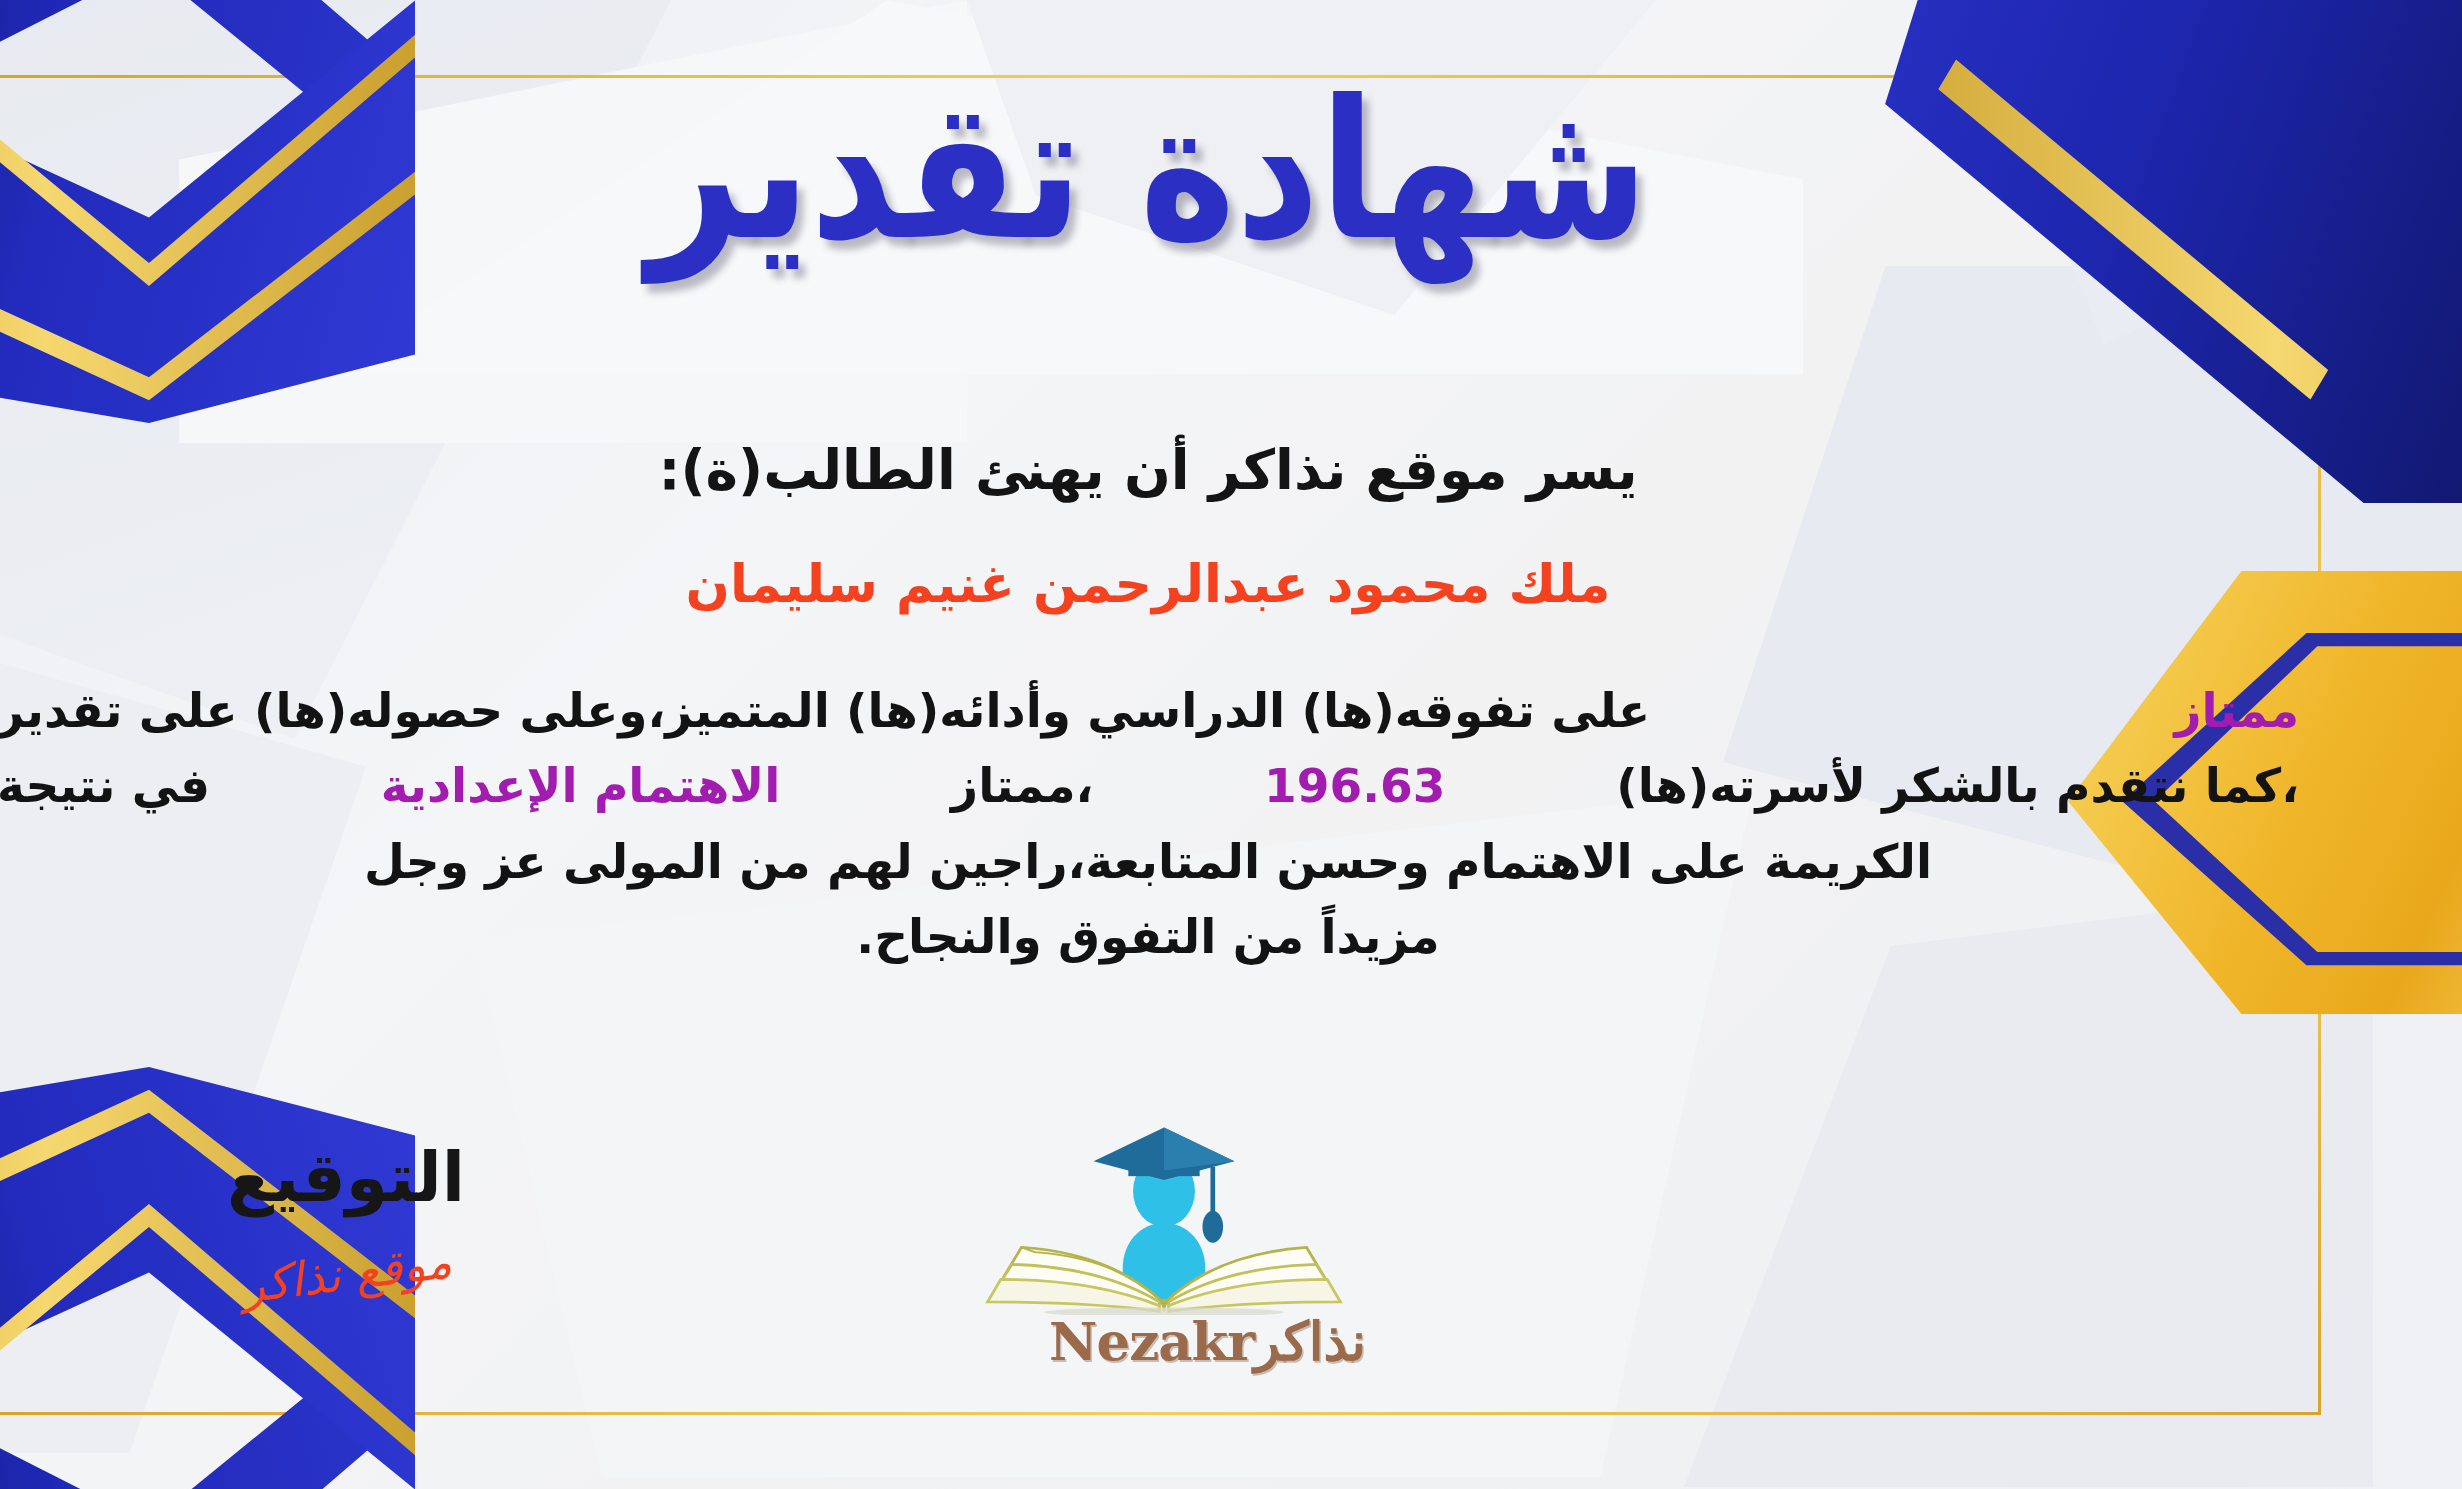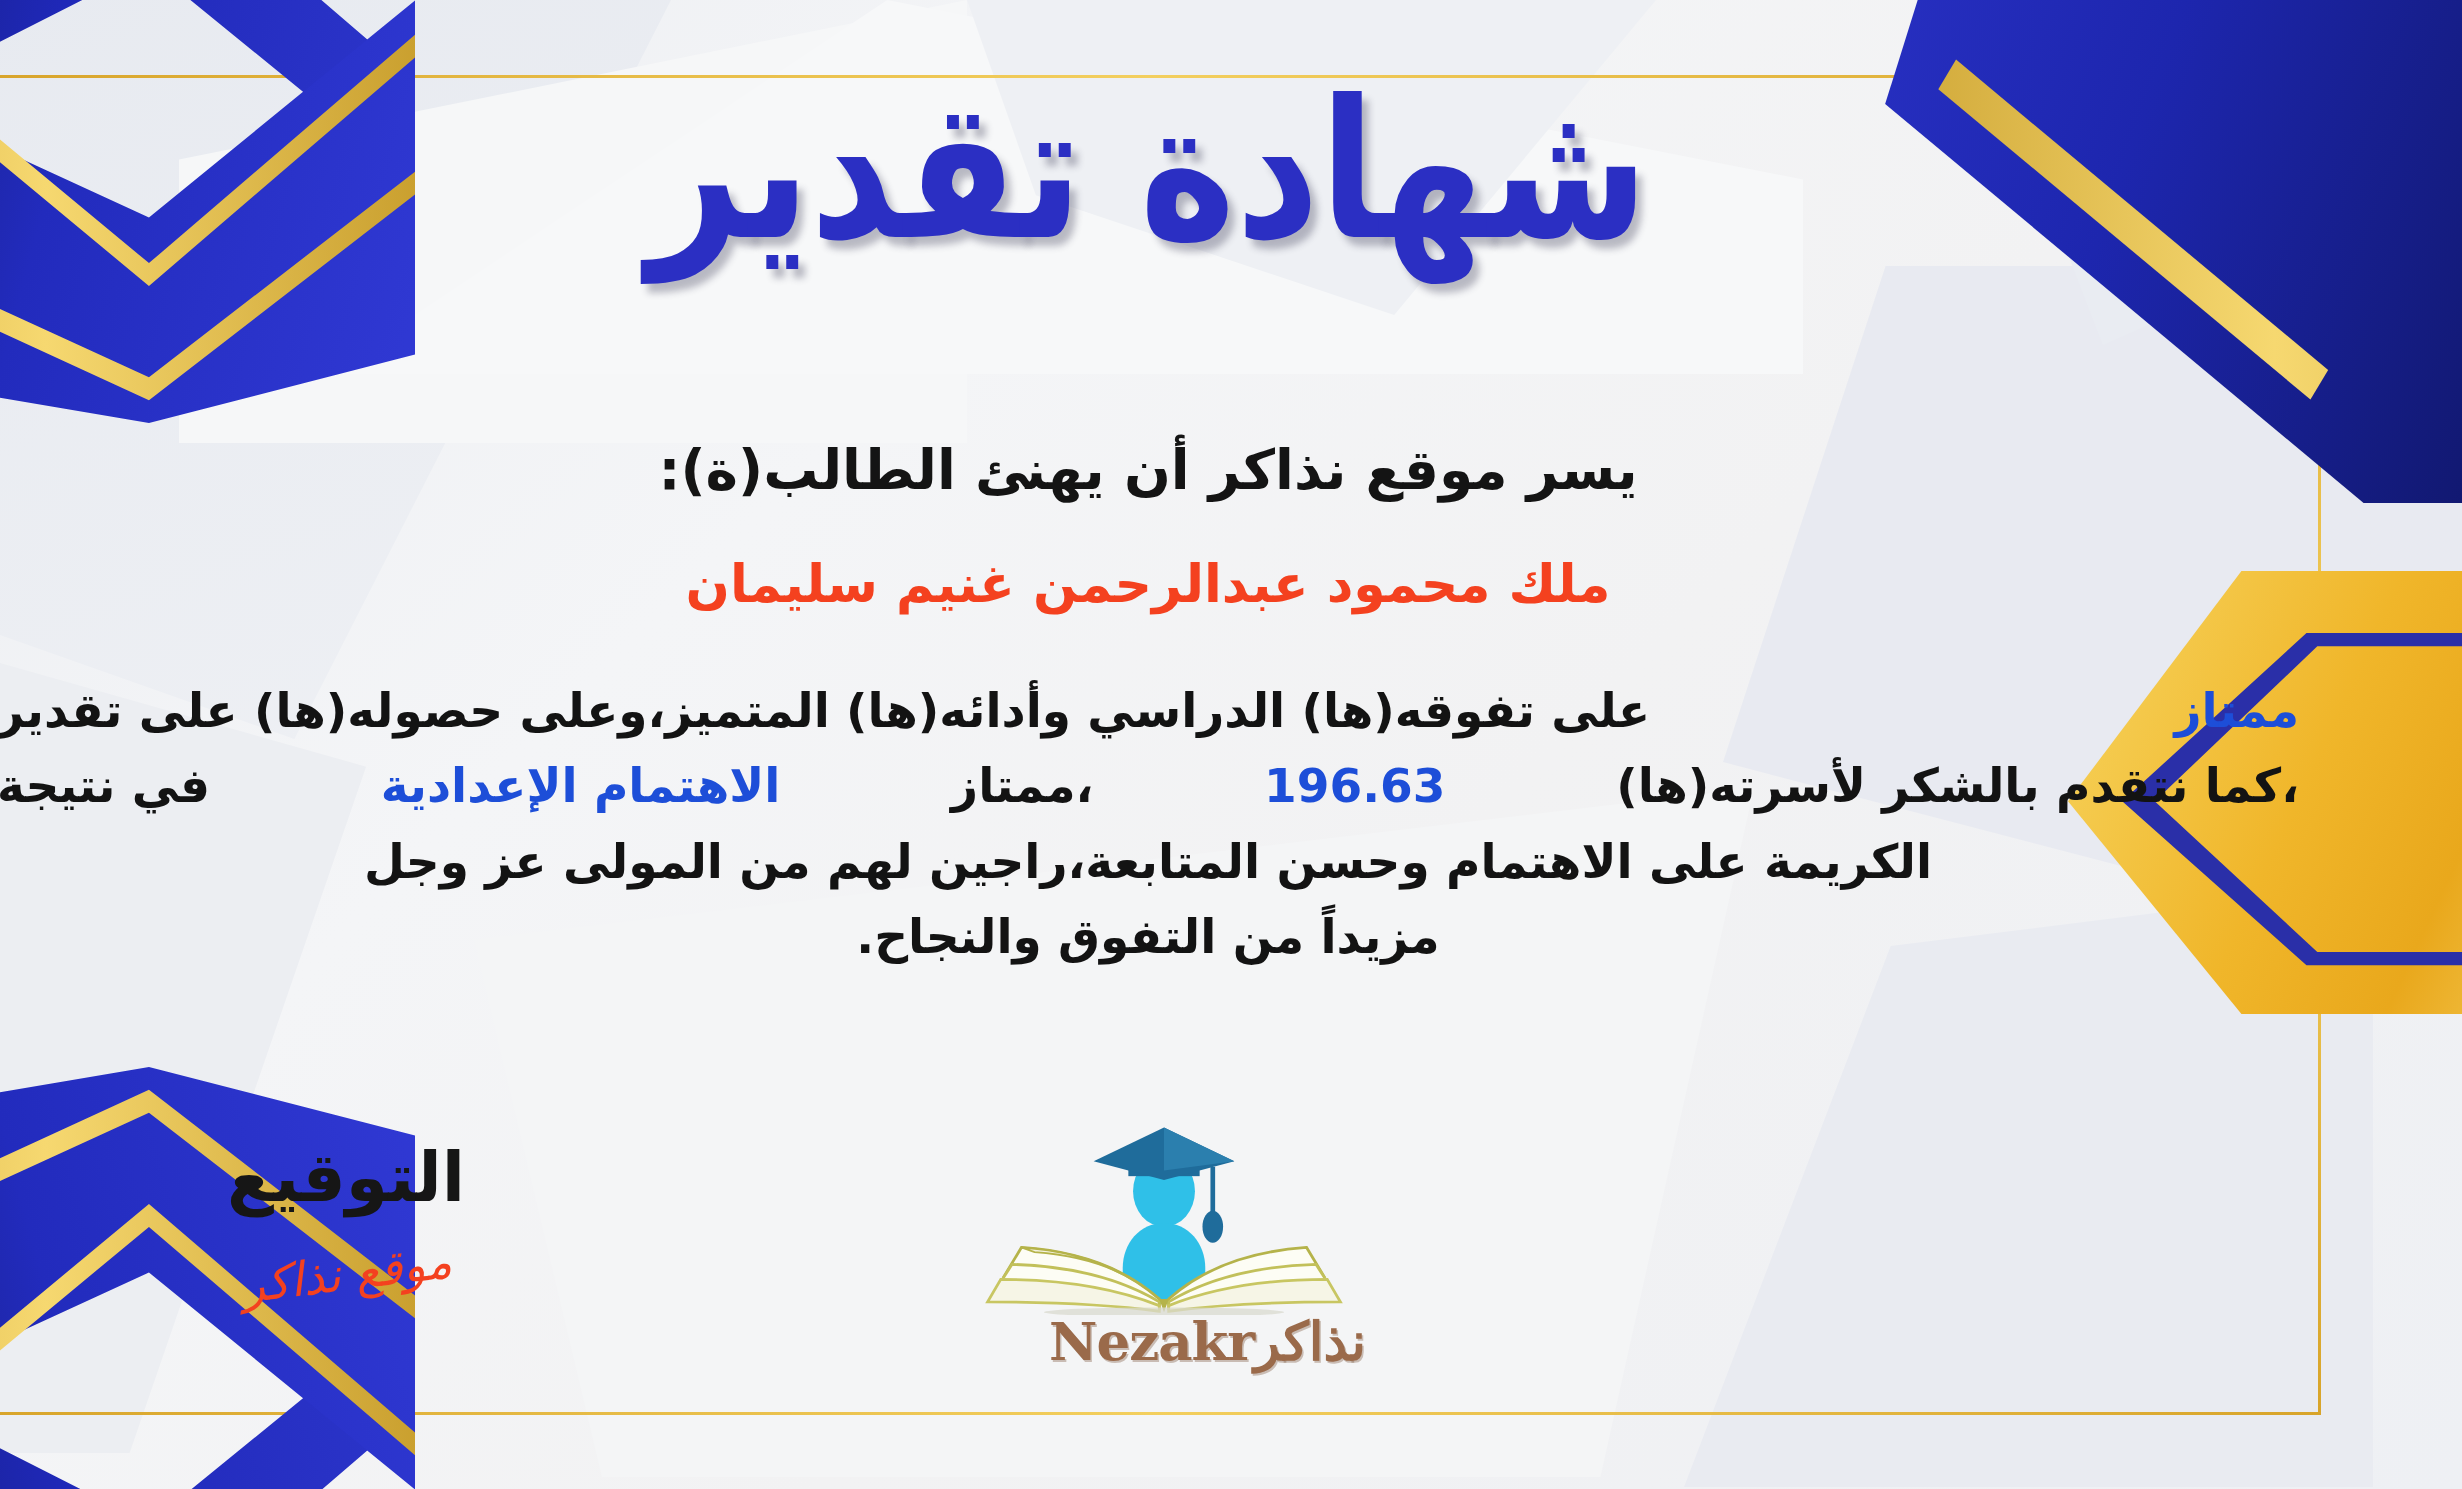--- a/index.html
+++ b/index.html
@@ -141,21 +141,21 @@
   .body-block{
     position:absolute;
     right:163px;left:163px;top:675px;
     direction:rtl;
     text-align:center;
     font-size:47px;
     font-weight:bold;
     color:#131313;
     line-height:1.52;
   }
-  .body-block .hl{color:#1d4ed8;}
+  .body-block .hl{color:#a21caf;}
   .body-block p{margin:0 0 3.9px 0;}
   .ln-justify{display:flex;justify-content:space-between;align-items:baseline;}
   .ln-justify > span{white-space:nowrap;}
 
   .sign-block{
     position:absolute;left:374px;top:1138px;width:276px;text-align:center;direction:rtl;
   }
   .sign-label{font-size:68px;font-weight:bold;color:#161616;}
   .sign-mark{
     margin-top:28.6px;

